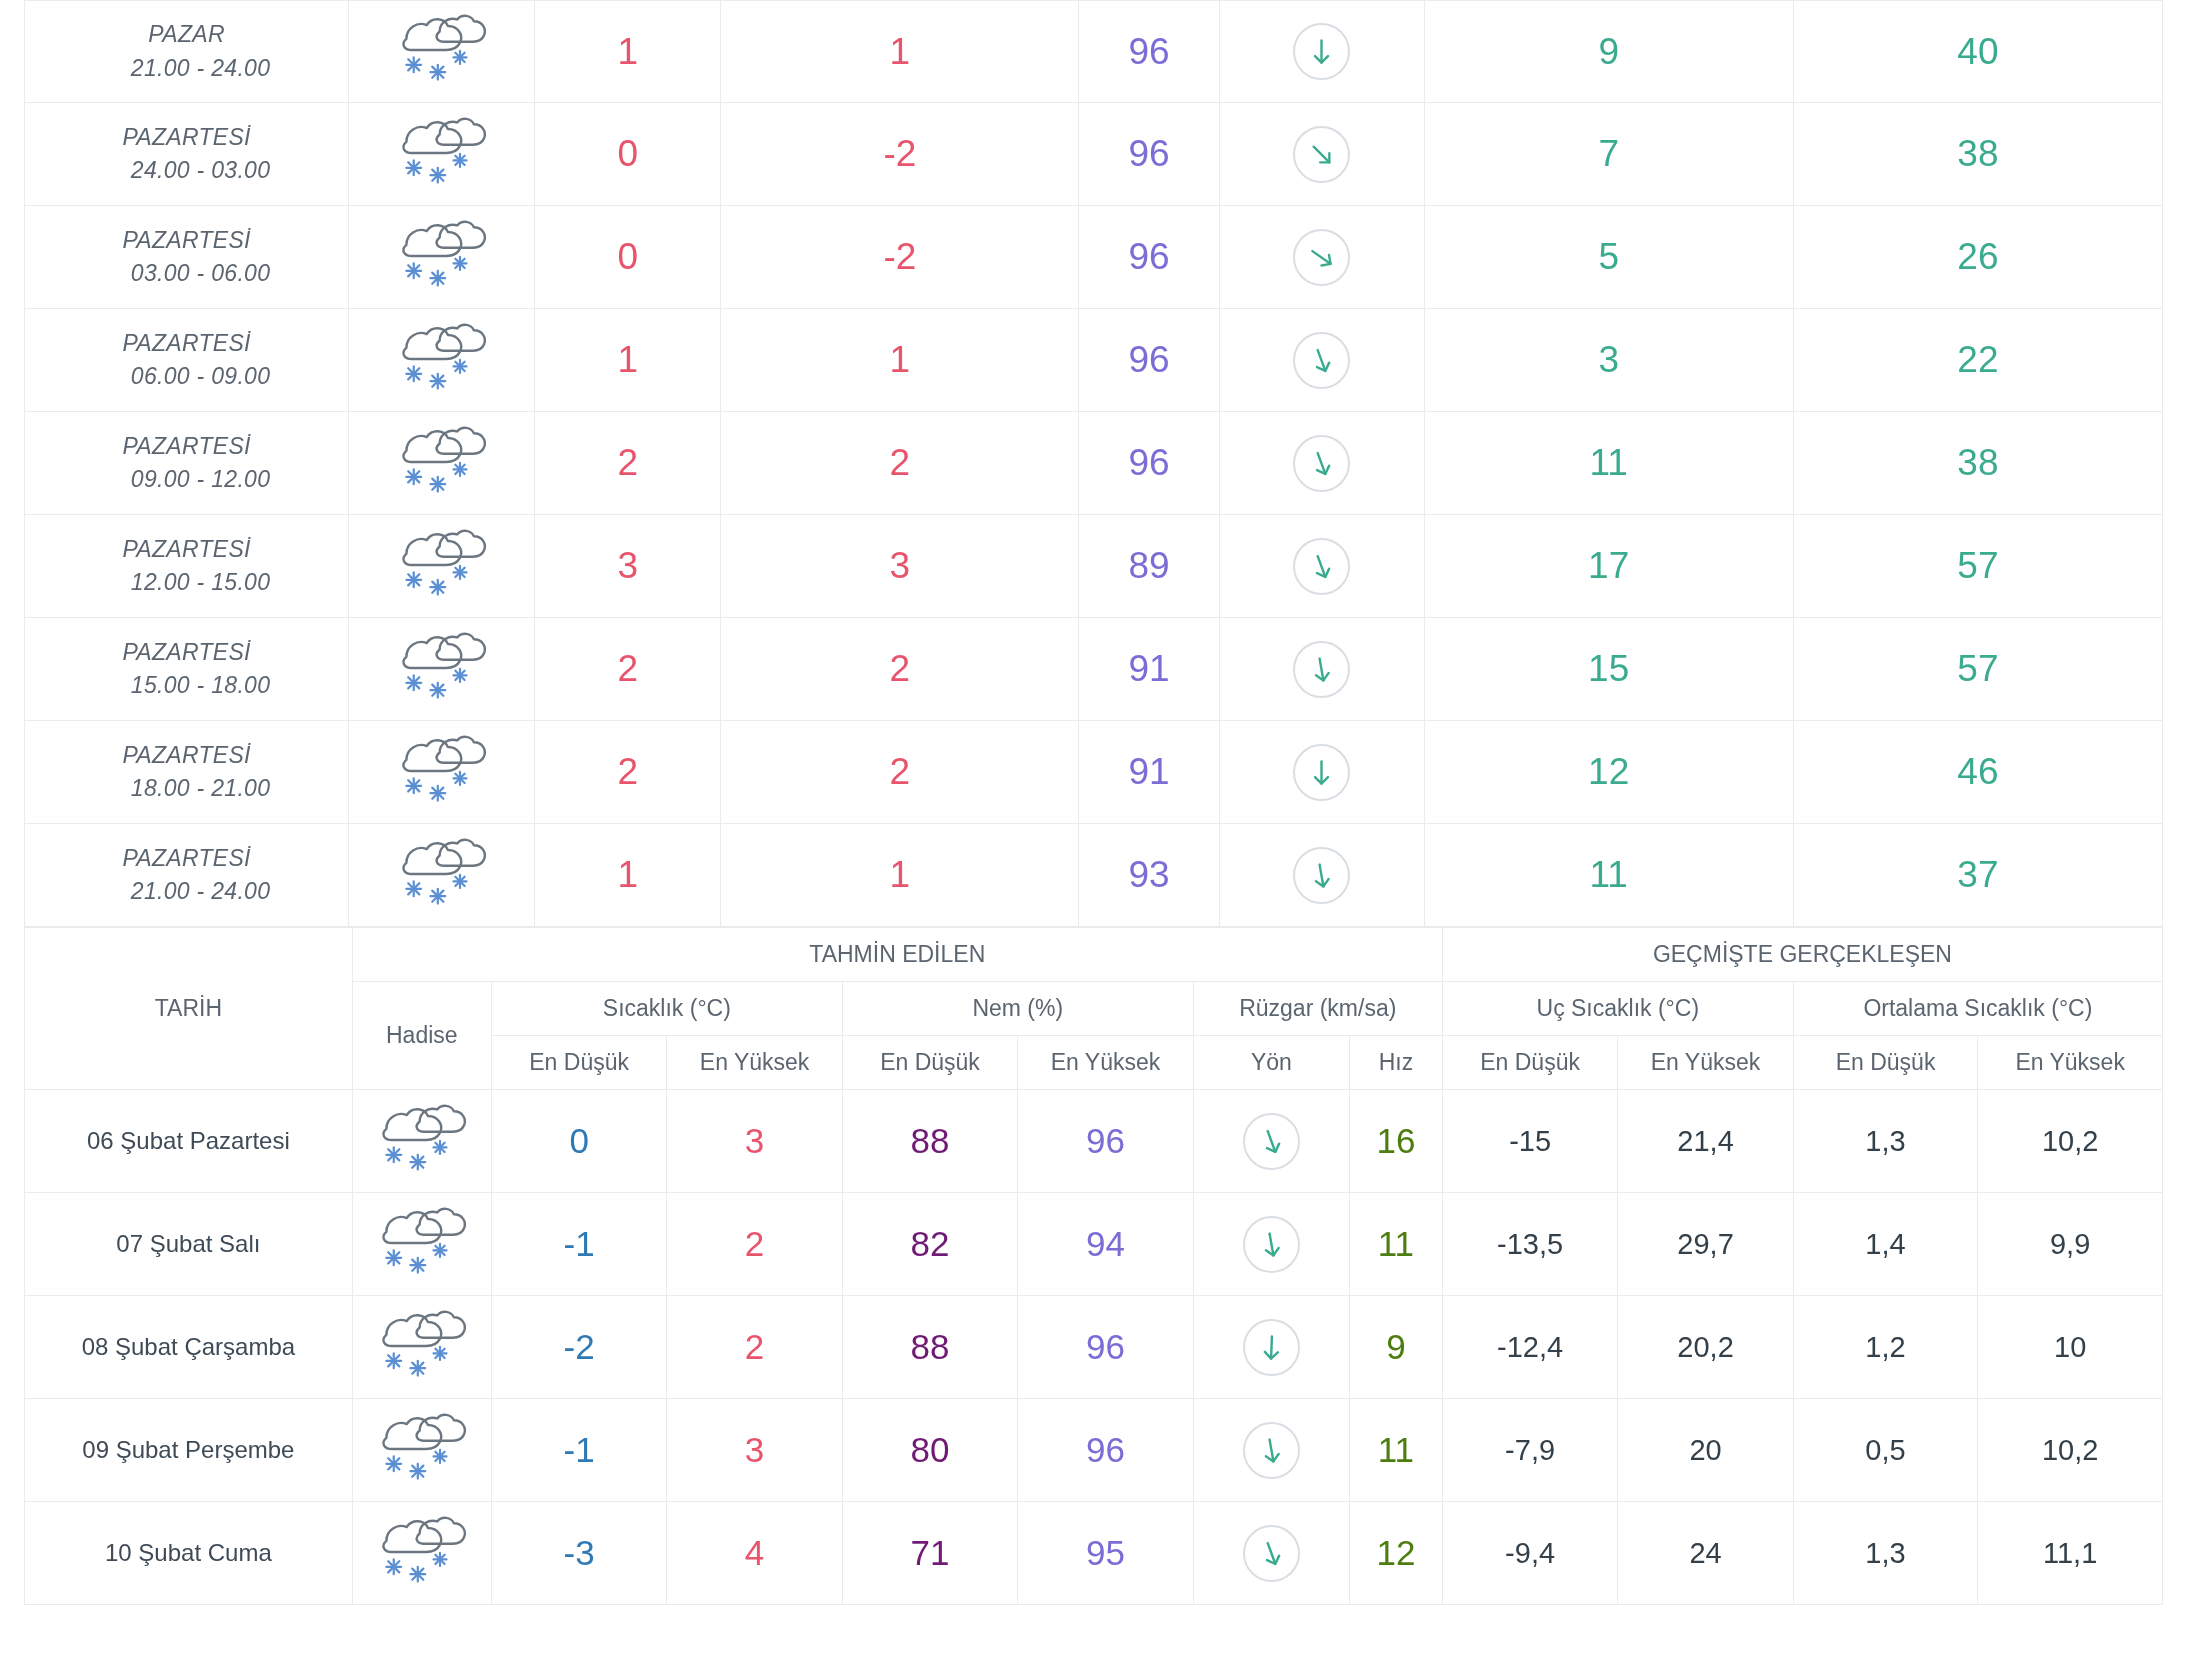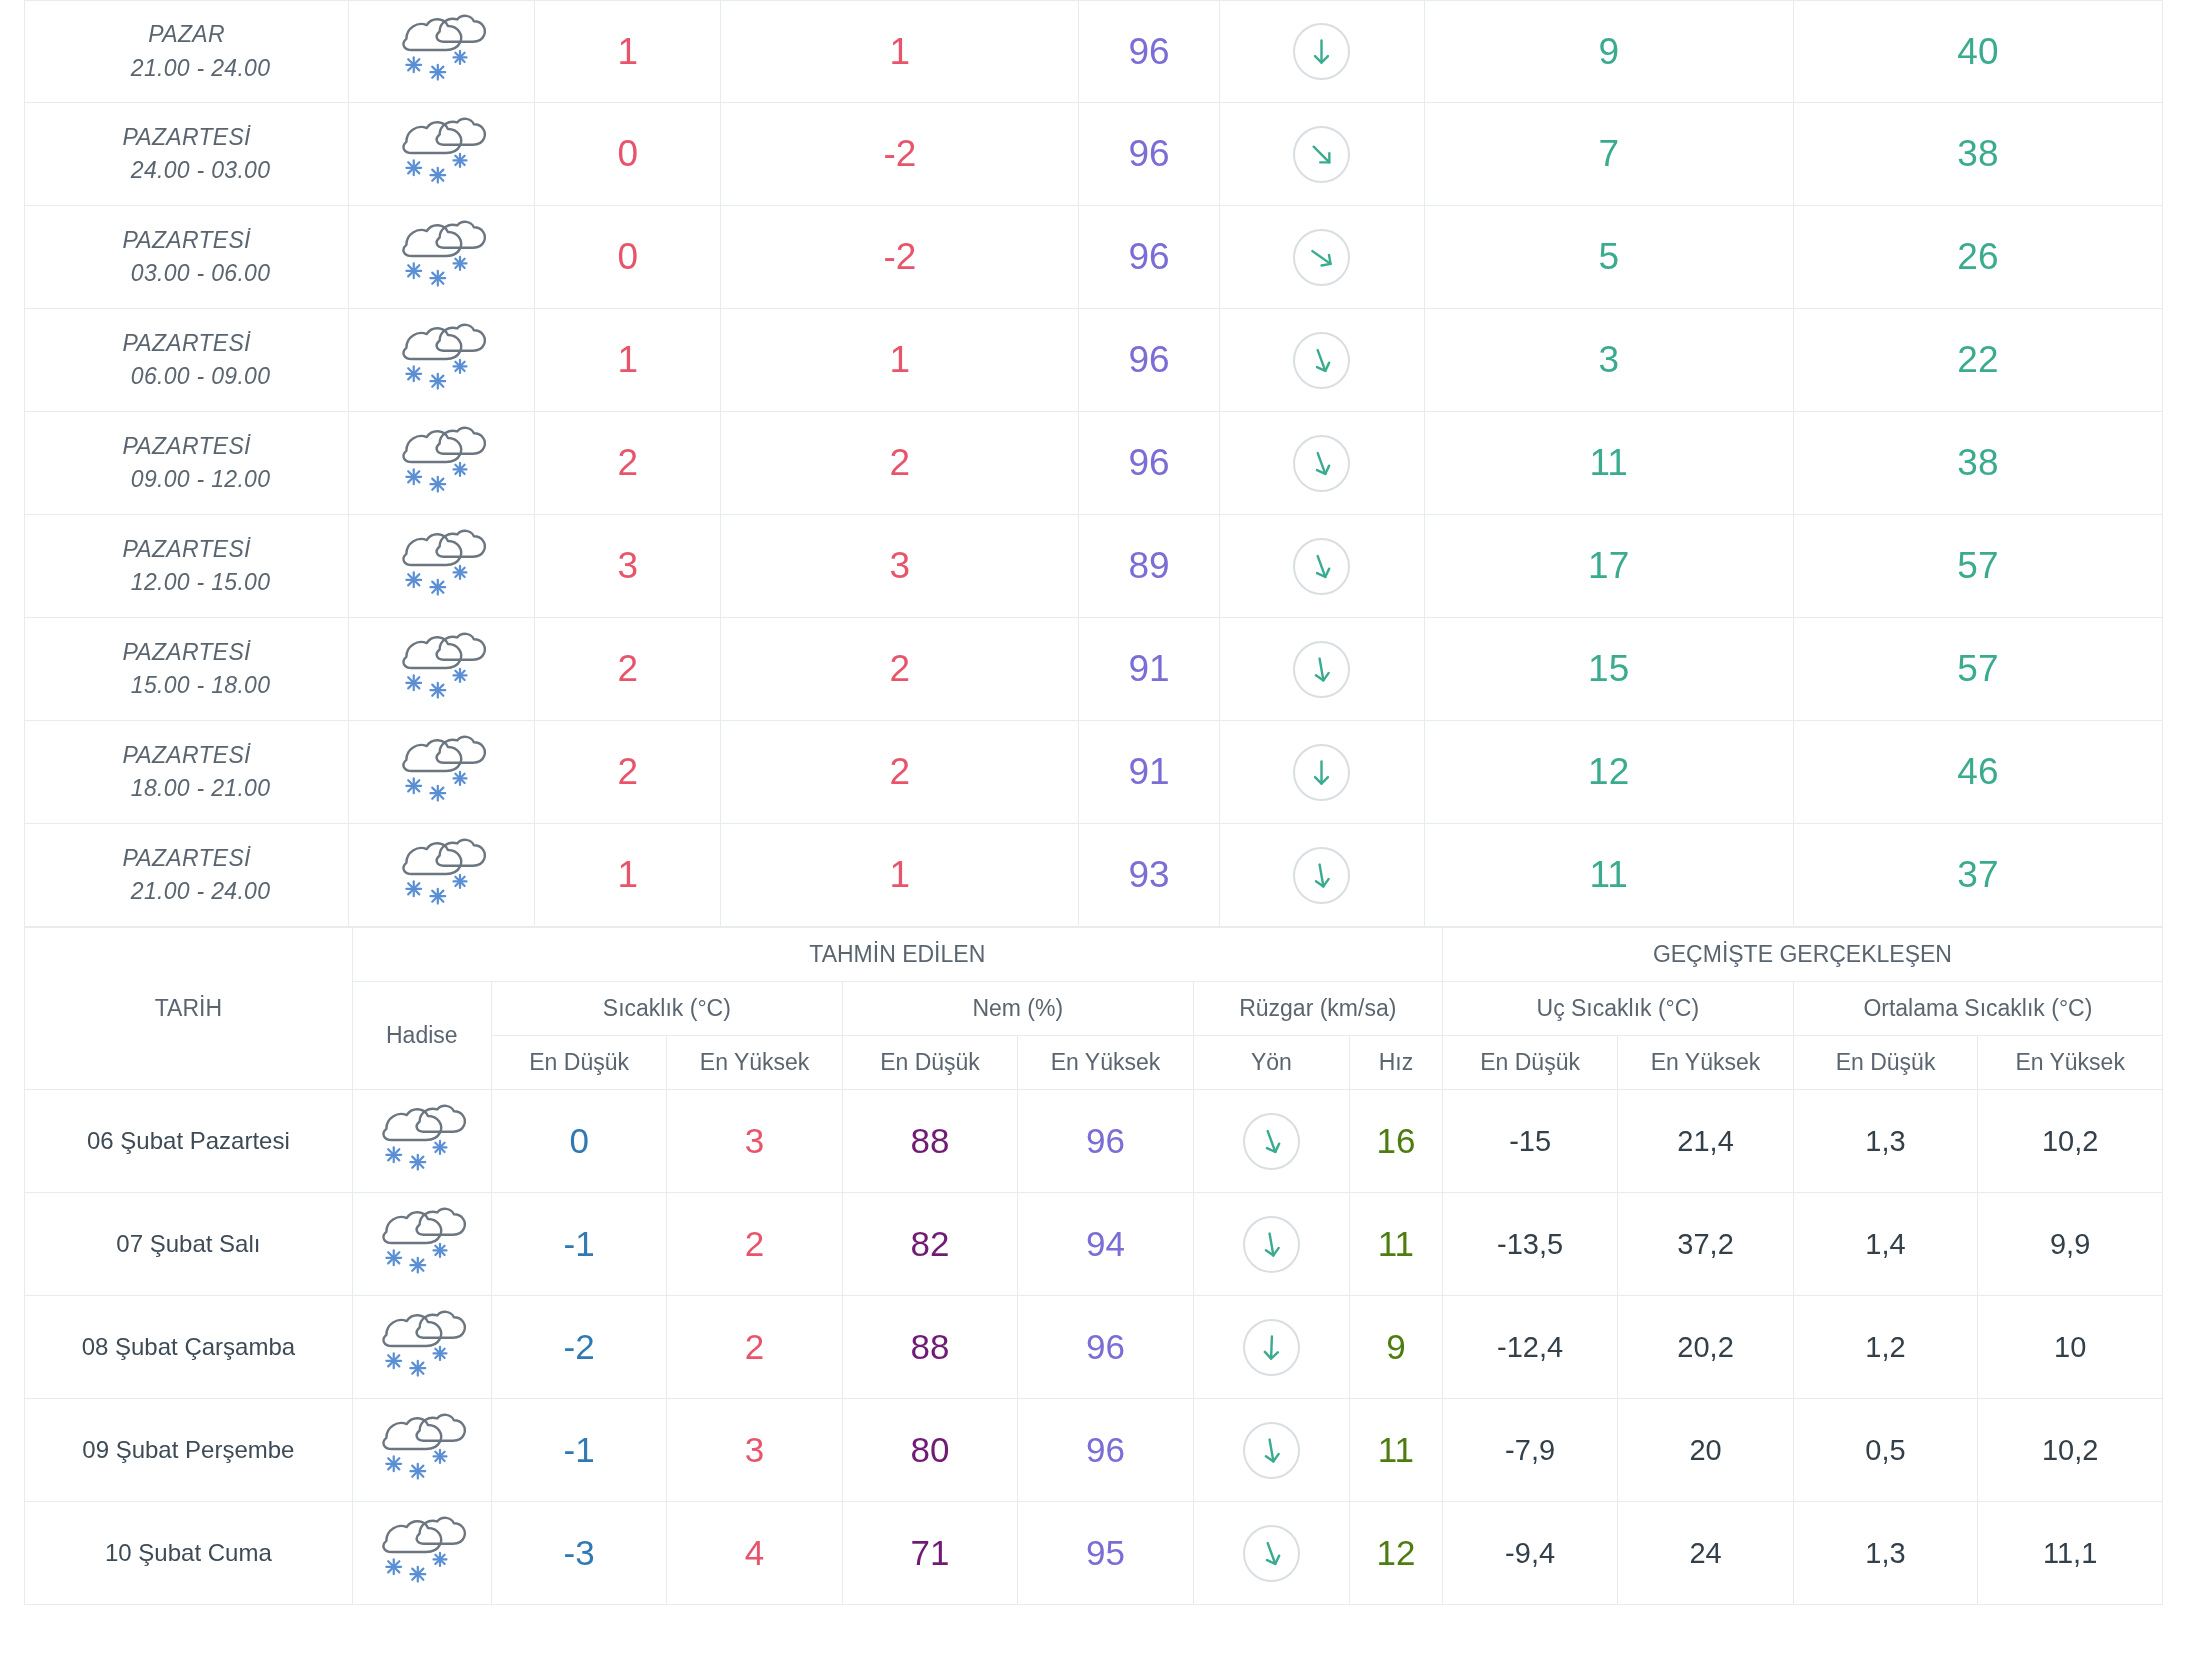--- a/index.html
+++ b/index.html
@@ -690,21 +690,21 @@
      <td><span class="wind">
     <svg width="37" height="37" viewBox="0 0 40 40" xmlns="http://www.w3.org/2000/svg">
       <g transform="rotate(170 20 20)" stroke="#3aab8f" stroke-width="2.6" fill="none" stroke-linecap="round" stroke-linejoin="round">
         <line x1="20" y1="32" x2="20" y2="8"></line>
         <polyline points="13,15 20,8 27,15"></polyline>
       </g>
     </svg>
             </span></td>
      <td class="d-green">11</td>
      <td class="plain-num">-13,5</td>
-     <td class="plain-num">37,2</td>
+     <td class="plain-num">29,7</td>
      <td class="plain-num">1,4</td>
      <td class="plain-num">9,9</td>
         </tr>
         <tr>
           <td class="date-cell nowrap">08 Şubat Çarşamba</td>
      <td><span class="wx-icon">
   <svg width="111" height="78" viewBox="0 0 120 84" xmlns="http://www.w3.org/2000/svg">
     <g fill="none" stroke="#6b7680" stroke-width="2.6" stroke-linejoin="round" stroke-linecap="round">
       <path d="M58 22 C58 12 68 6 77 9 C82 3 92 4 95 11 C104 11 109 19 106 26 C104 31 99 33 94 33 L62 33 C55 33 52 27 58 22 Z"></path>
       <path d="M22 30 C22 18 34 11 44 15 C50 6 63 7 67 16 C78 16 84 26 80 34 C77 40 71 42 65 42 L28 42 C19 42 16 35 22 30 Z"></path>

